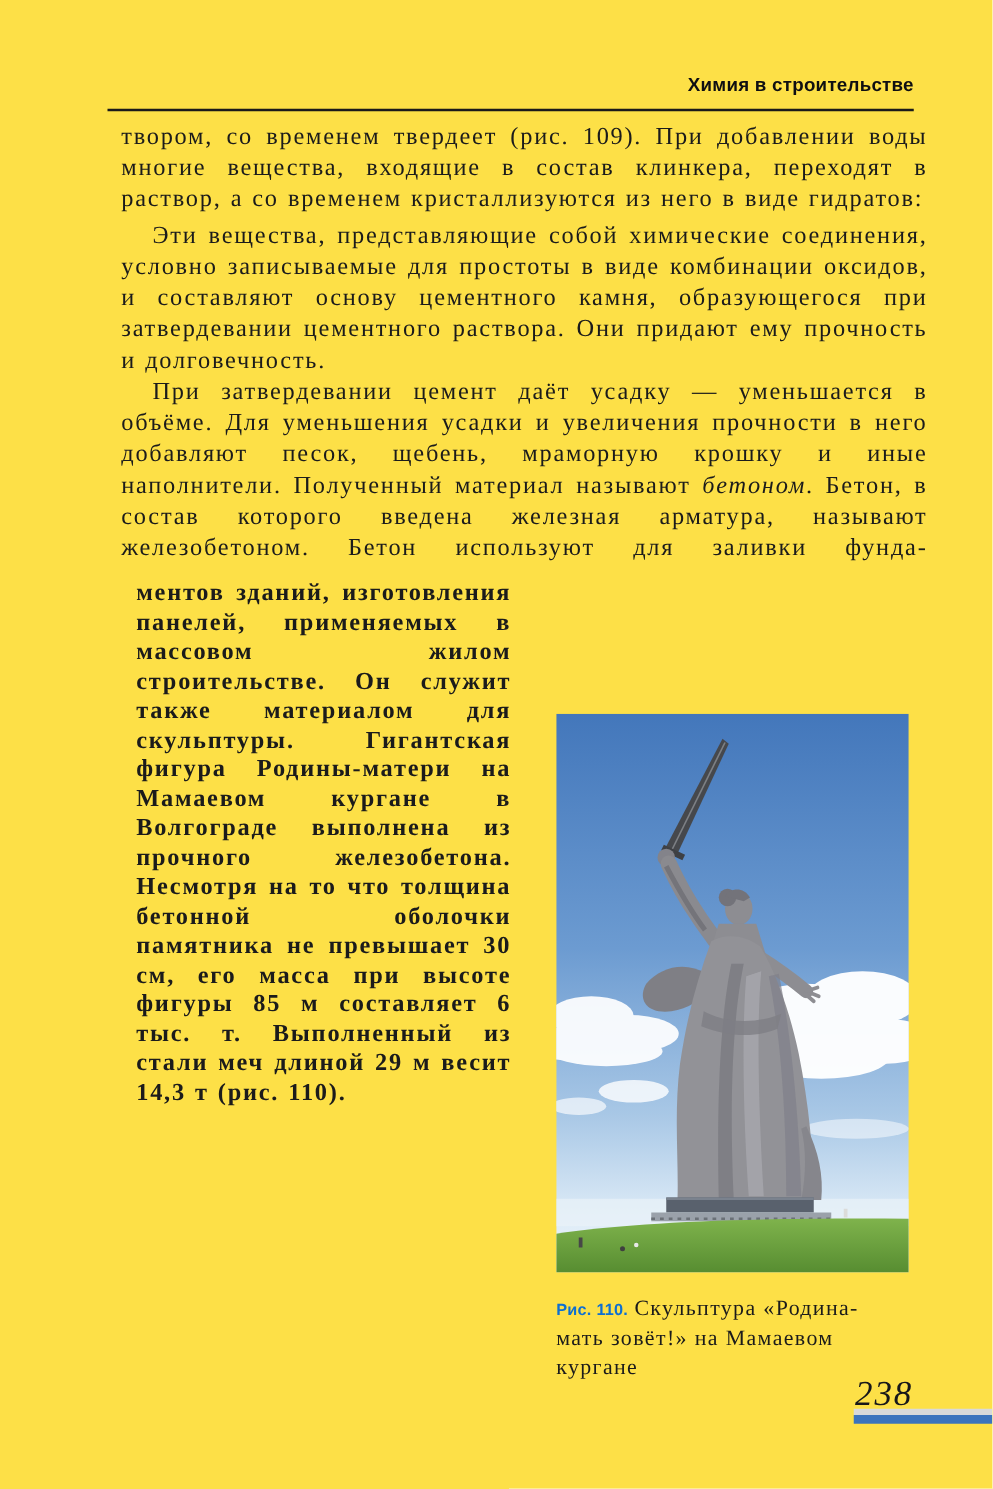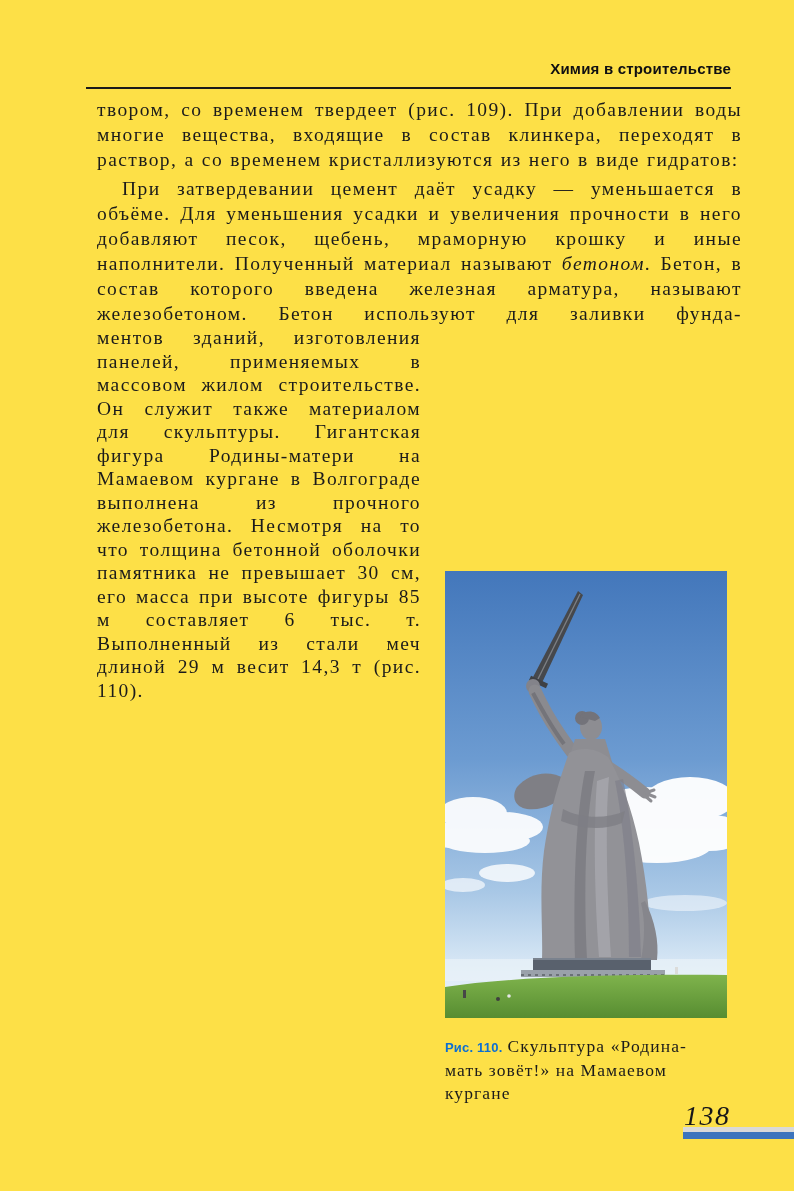--- a/index.html
+++ b/index.html
@@ -22,21 +22,21 @@
   }
   .body-text p { margin:0; }
   .indent { text-indent:25px; }
   .cont { text-align-last:justify; }
   .it { font-style:italic; }
 
   .formulas { text-align:center; text-align-last:center; font-size:20px; line-height:28px; margin:3px 0 4px 0; letter-spacing:0.6px; }
   .formulas sub { font-size:13px; line-height:0; }
 
   .narrow { width:324px; line-height:23.5px; }
-  .narrow p { margin:0; }
+  .narrow p { margin:12px;font-weight:bold; }
 
   .figure { position:absolute; left:445px; top:571px; width:282px; margin:0; }
   .figure svg { display:block; }
   .caption {
     margin-top:17px; width:274px; font-size:17.5px; line-height:23px;
     letter-spacing:1.1px; color:#1b1b1b; text-align:left;
   }
   .caption-label {
     font-family:"Liberation Sans","DejaVu Sans",sans-serif;
     font-weight:700; font-size:13px; letter-spacing:0.2px;
@@ -57,20 +57,21 @@
 
   <div class="header-label">Химия в строительстве</div>
   <div class="header-rule" style="background: rgb(26, 26, 26);"></div>
 
   <div class="body-text">
     <p>твором, со временем твердеет (рис. 109). При добавлении воды многие вещества, входящие в состав клинкера, переходят в раствор, а со временем кристаллизуются из него в виде гидратов:</p>
 
     <div class="formulas">
     </div>
 
+    <p class="indent">Эти вещества, представляющие собой химические соединения, условно записываемые для простоты в виде комбинации оксидов, и составляют основу цементного камня, образующегося при затвердевании цементного раствора. Они придают ему прочность и долговечность.</p>
 
     <p class="indent cont"><span>При затвердевании цемент даёт усадку — уменьшается в объёме. Для уменьшения усадки и увеличения прочности в него добавляют песок, щебень, мраморную крошку и иные наполнители. Полученный материал называют </span><span class="it">бетоном</span><span>. Бетон, в состав которого введена железная арматура, называют железобетоном. Бетон используют для заливки фунда-</span></p>
 
     <div class="narrow">
       <p class="cont" style="text-align-last:auto;">ментов зданий, изготовления панелей, применяемых в массовом жилом строительстве. Он служит также материалом для скульптуры. Гигантская фигура Родины-матери на Мамаевом кургане в Волгограде выполнена из прочного железобетона. Несмотря на то что толщина бетонной оболочки памятника не превышает 30 см, его масса при высоте фигуры 85 м составляет 6 тыс. т. Выполненный из стали меч длиной 29 м весит 14,3 т (рис. 110).</p>
     </div>
   </div>
 
   <figure class="figure">
     <svg xmlns="http://www.w3.org/2000/svg" width="282" height="447" viewBox="0 0 282 447">
@@ -145,19 +146,19 @@
       <path d="M 0,416 C 60,407 150,403 282,404 L 282,447 L 0,447 Z" fill="url(#grass)"></path>
 
       <rect x="18" y="419" width="3" height="8" fill="#474747"></rect>
       <circle cx="53" cy="428" r="2" fill="#3f3f3f"></circle>
       <circle cx="64" cy="425" r="1.8" fill="#e8e8e8"></circle>
       <rect x="230" y="396" width="3" height="7" fill="#dcdcda"></rect>
     </svg>
     <figcaption class="caption"><span class="caption-label" style="color: rgb(13, 111, 210);">Рис. 110.</span><span>Скульптура «Родина-мать зовёт!» на Мамаевом кургане</span></figcaption>
   </figure>
 
-  <div class="page-number">138</div>
+  <div class="page-number">238</div>
   <div class="footer-bar">
     <div class="gray" style="background: rgb(217, 217, 217);"></div>
     <div class="blue" style="background: rgb(60, 116, 189);"></div>
   </div>
 
 </div>
 
 </body></html>

